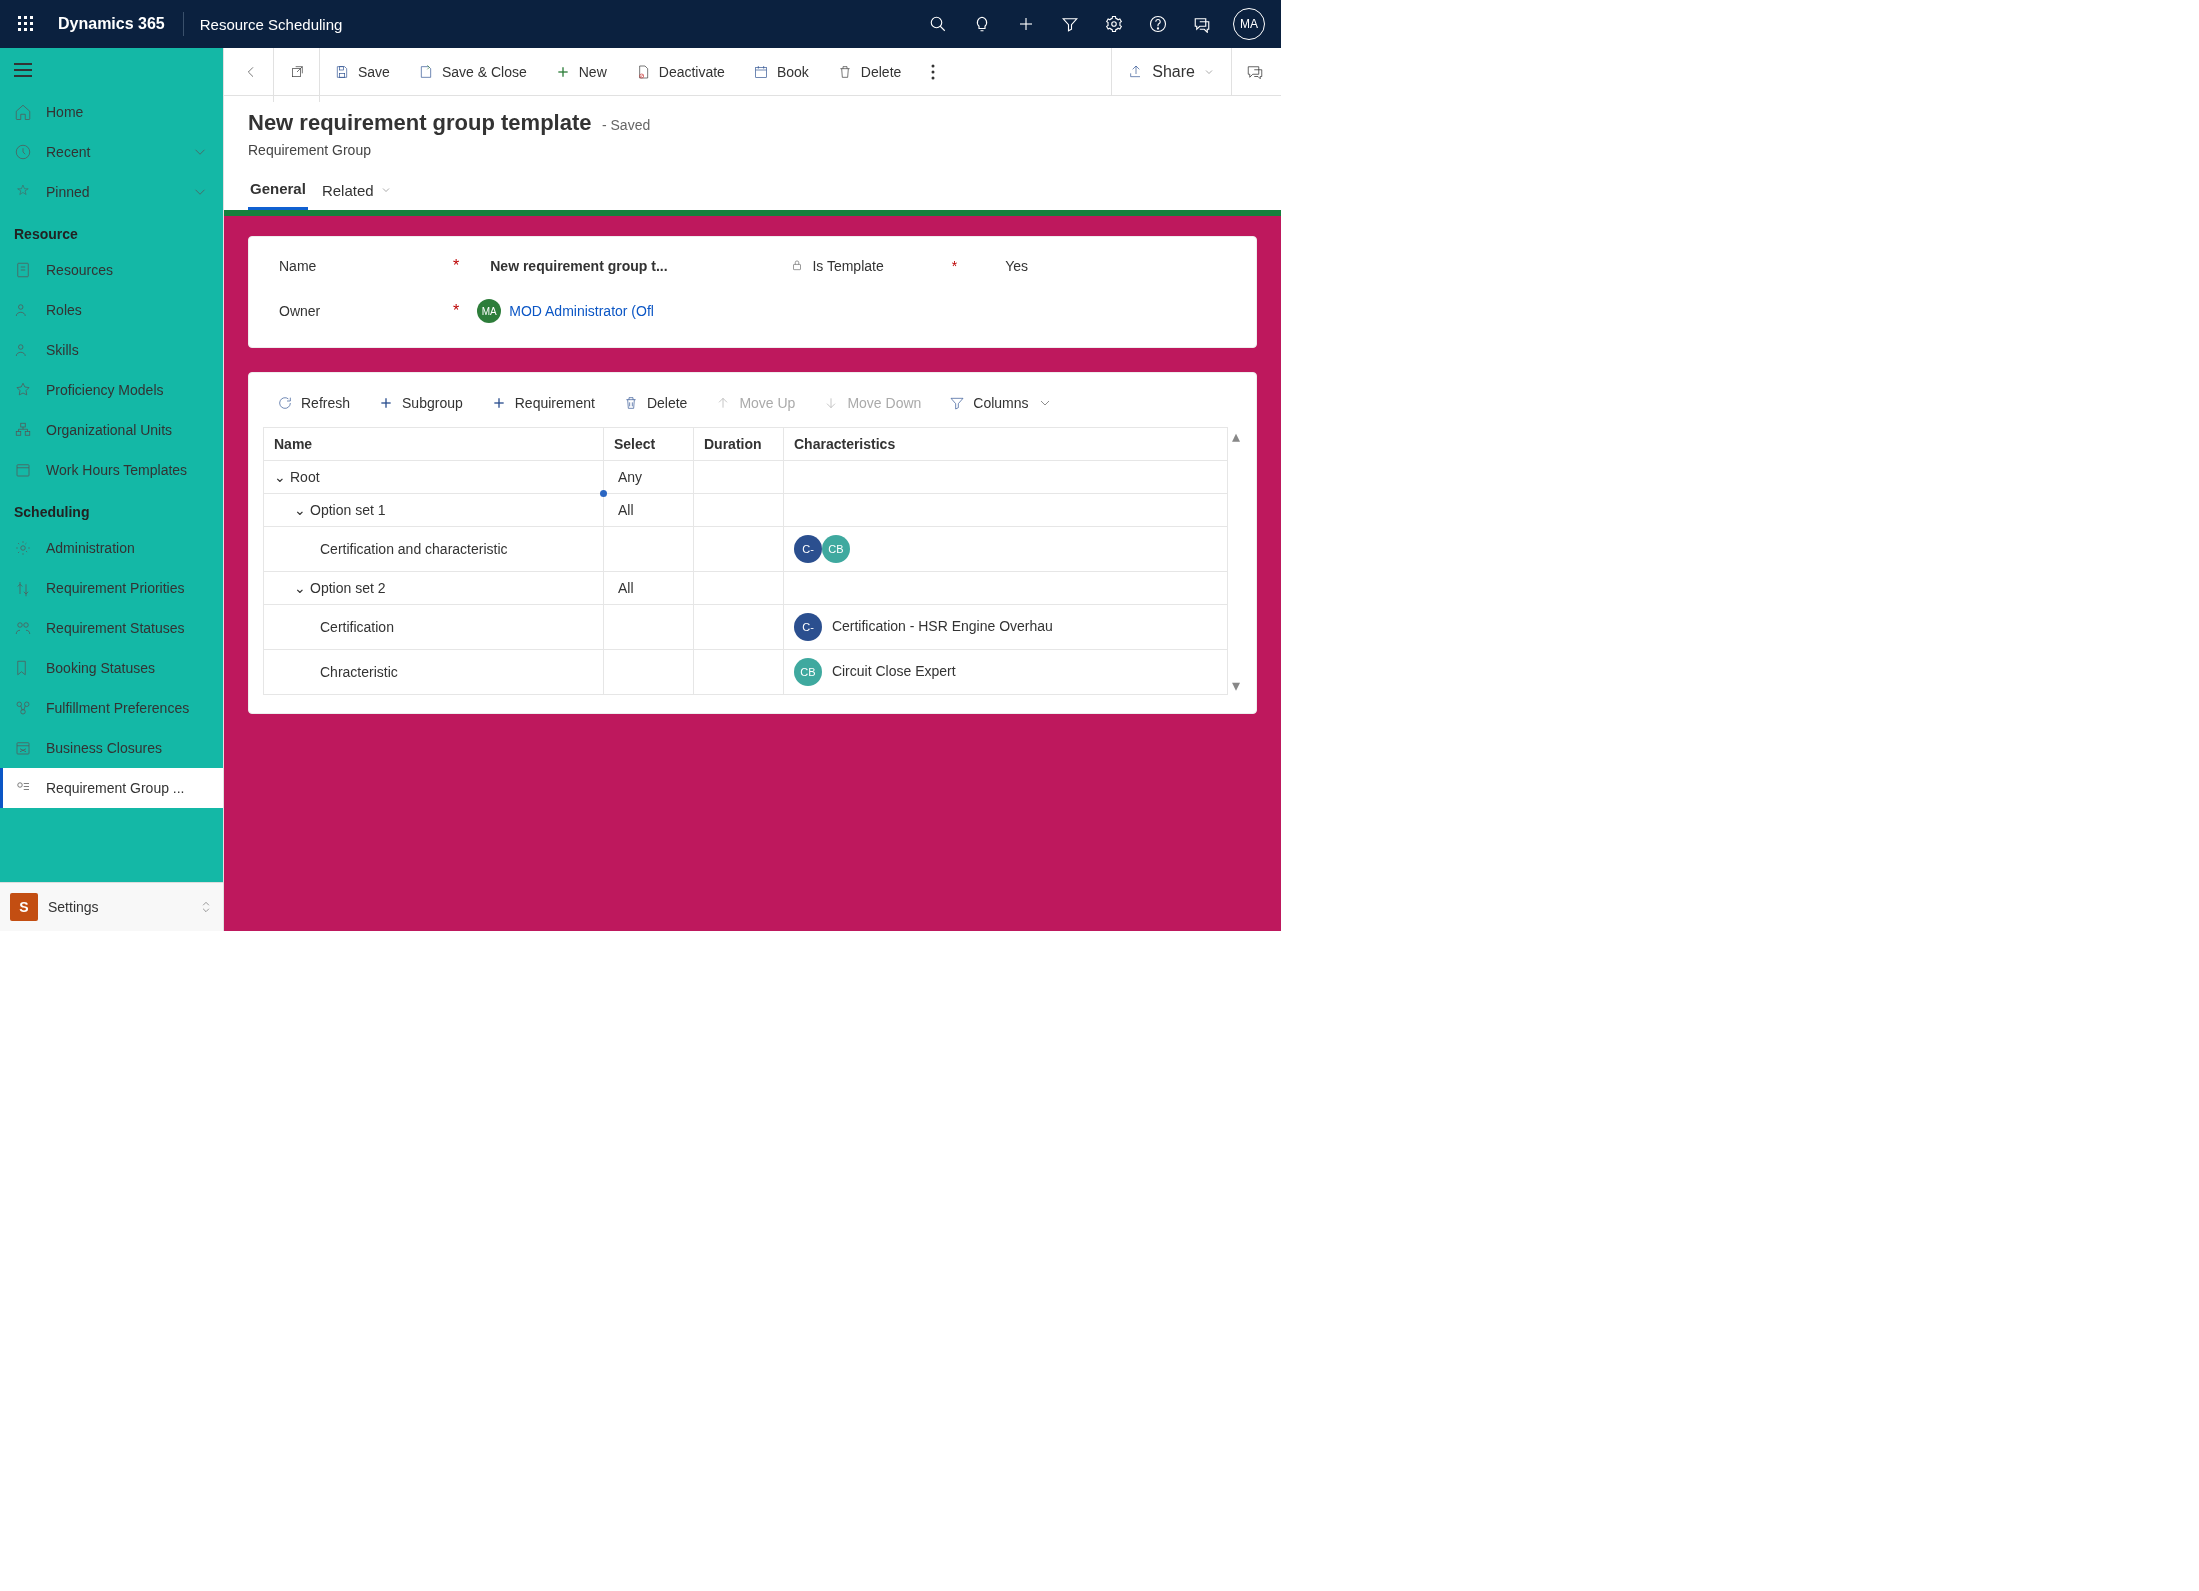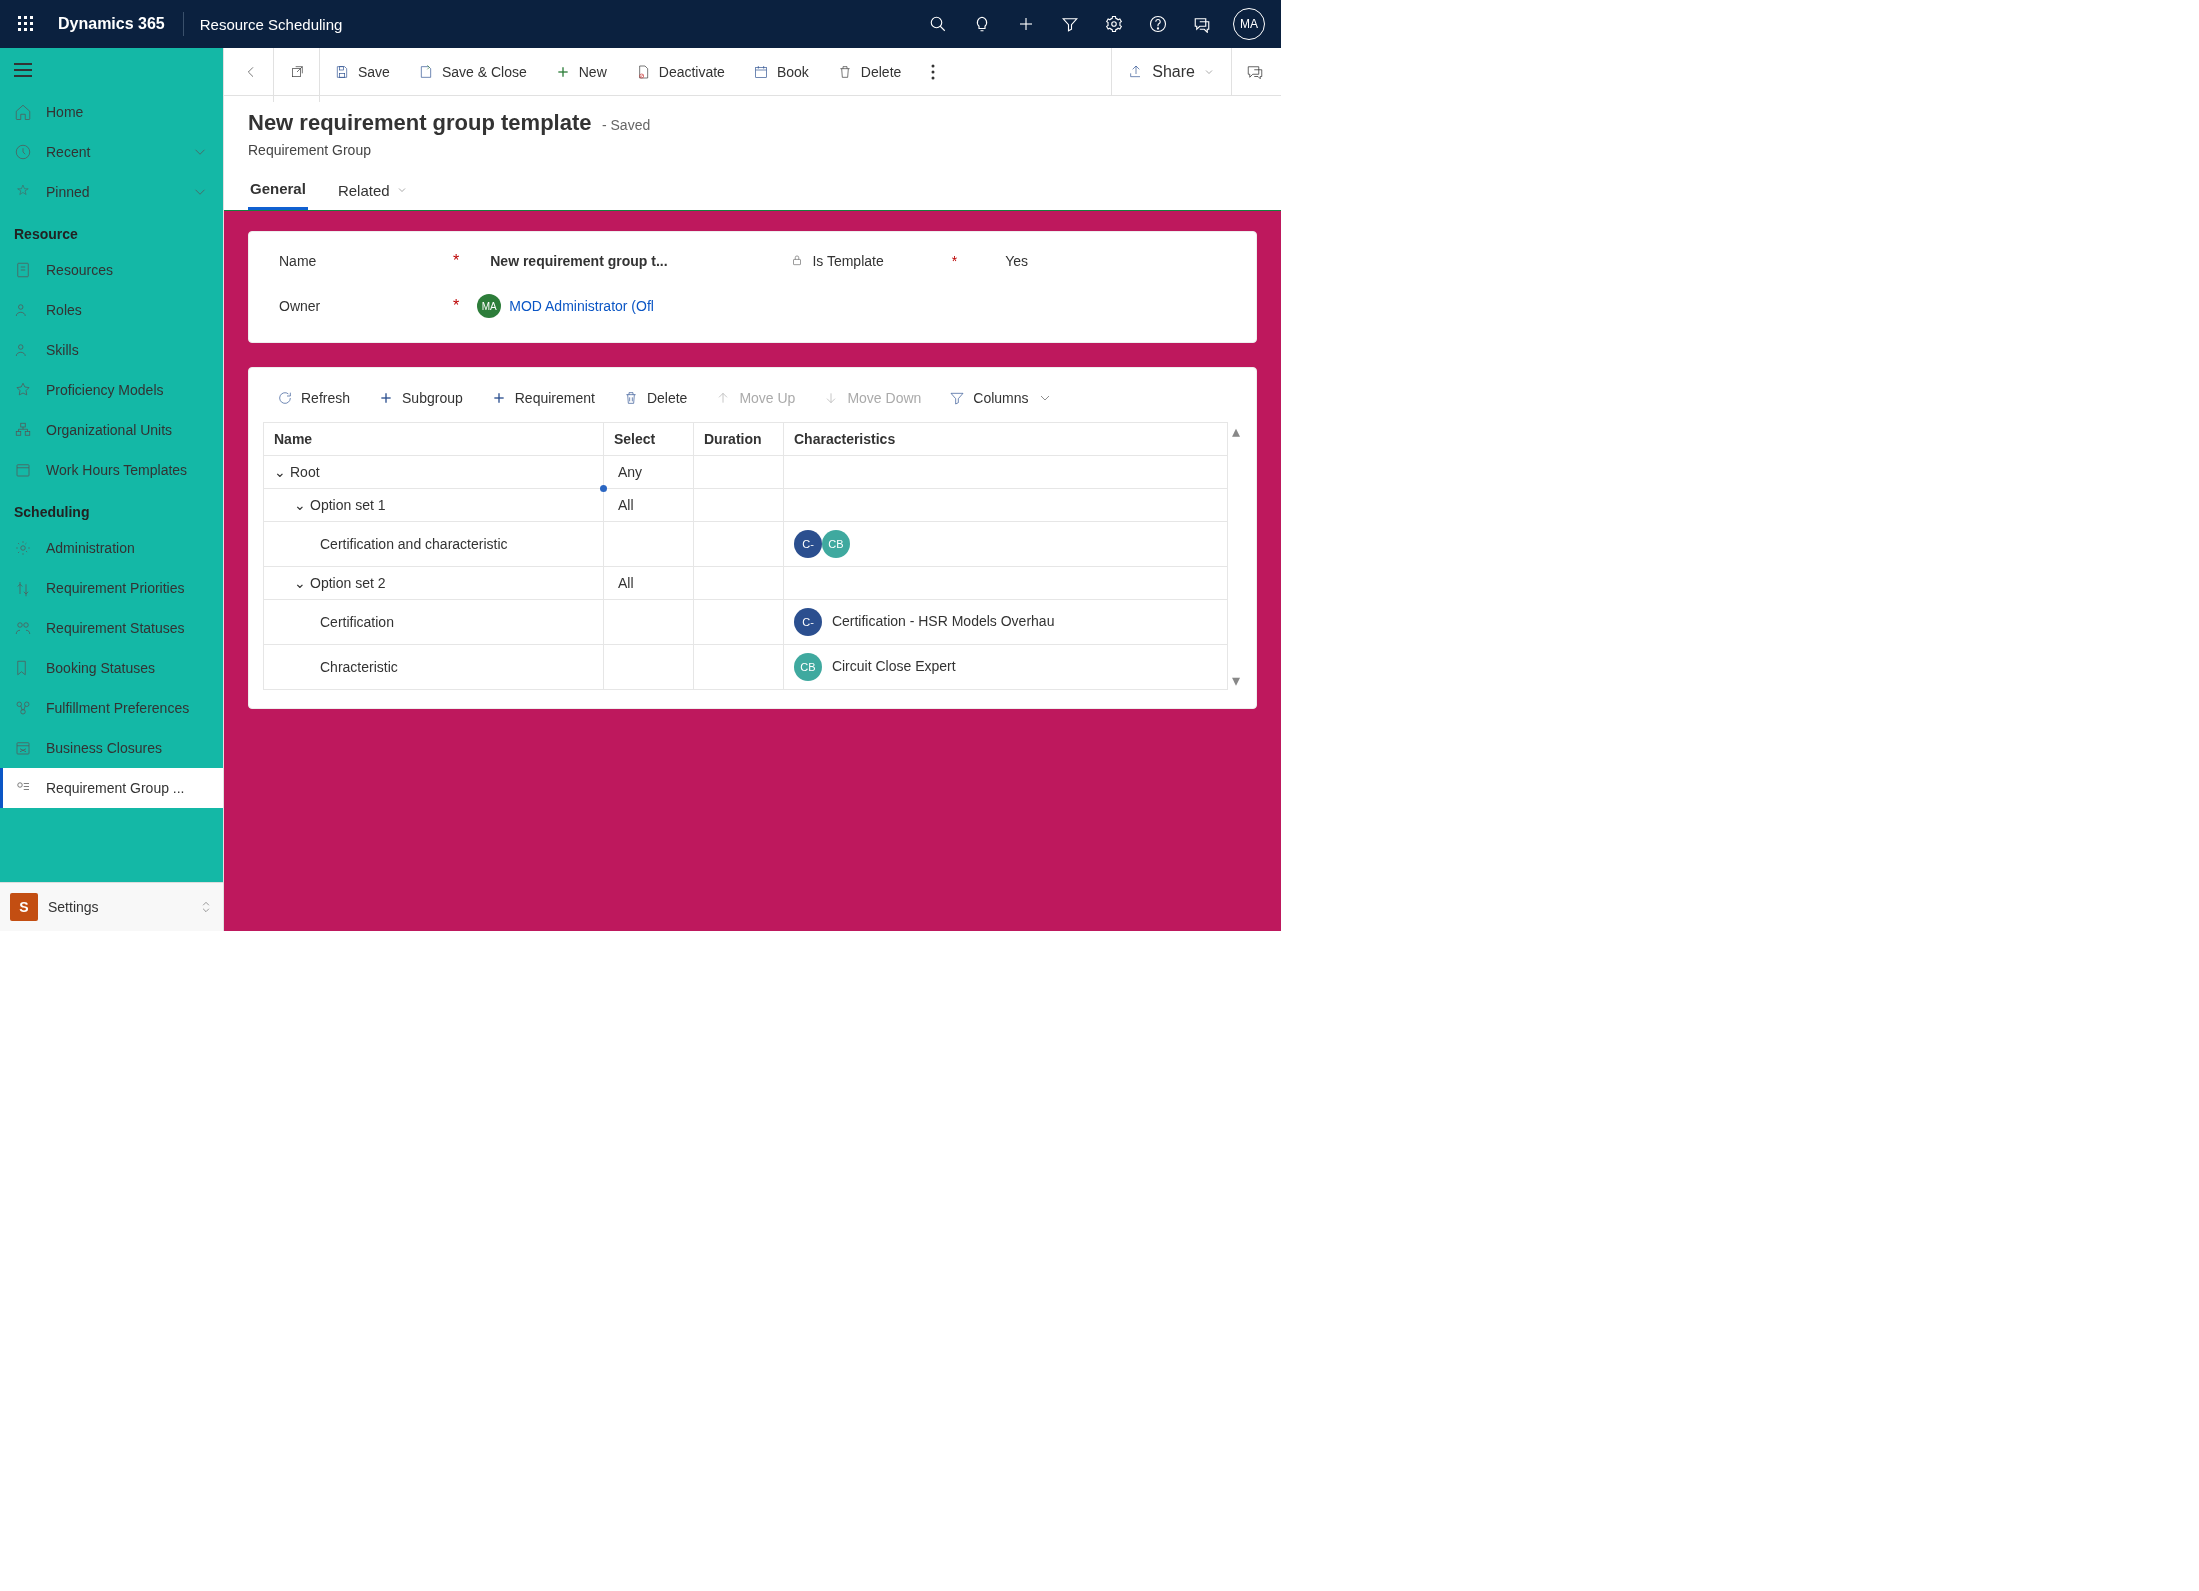--- a/index.html
+++ b/index.html
@@ -48,21 +48,21 @@
   .cmdshare { display:flex; align-items:center; gap:8px; padding:0 16px; cursor:pointer; border-left:1px solid #e1e1e1; height:48px; }
   .cmd-right-icon { width:46px; height:48px; display:flex; align-items:center; justify-content:center; cursor:pointer; border-left:1px solid #e1e1e1; }
 
   
   .page-header { padding:14px 24px 8px; }
   .page-header h1 { font-size:22px; font-weight:600; display:inline; }
   .page-header .saved { font-size:14px; color:#666; padding-left:6px; }
   .page-header .subtitle { font-size:14px; color:#444; padding-top:6px; }
 
   
-  .tabs { display:flex; gap:28px; padding:14px 24px 0; border-bottom:1px solid #15803d; }
+  .tabs { display:flex; gap:12px; padding:14px 24px 0; border-bottom:6px solid #15803d; }
   .tab { padding:0 2px 10px; font-size:15px; cursor:pointer; display:flex; align-items:center; gap:6px; }
   .tab.active { font-weight:600; border-bottom:3px solid #1060d1; }
 
   
   .page-body { padding:20px 24px; background:#be185d; flex:1; overflow:auto; }
   .card { background:#fff; border:1px solid #eee; border-radius:4px; padding:20px 30px; margin-bottom:24px; }
   .form-row { display:flex; align-items:center; margin-bottom:24px; }
   .form-row:last-child { margin-bottom:4px; }
   .form-label { width:170px; font-size:14px; color:#333; }
   .req-star { color:#b00; padding:0 18px 0 4px; }
@@ -538,21 +538,21 @@
                   <td style="padding-left:14px;">All</td>
                   <td></td>
                   <td></td>
                 </tr>
                 <tr>
                   <td><span class="indent2">Certification</span></td>
                   <td></td>
                   <td></td>
                   <td>
                     <span class="charbadge cb-blue">C-</span>
-                    <span>Certification - HSR Models Overhau</span>
+                    <span>Certification - HSR Engine Overhau</span>
                   </td>
                 </tr>
                 <tr>
                   <td><span class="indent2">Chracteristic</span></td>
                   <td></td>
                   <td></td>
                   <td>
                     <span class="charbadge cb-teal">CB</span>
                     <span>Circuit Close Expert</span>
                   </td>

